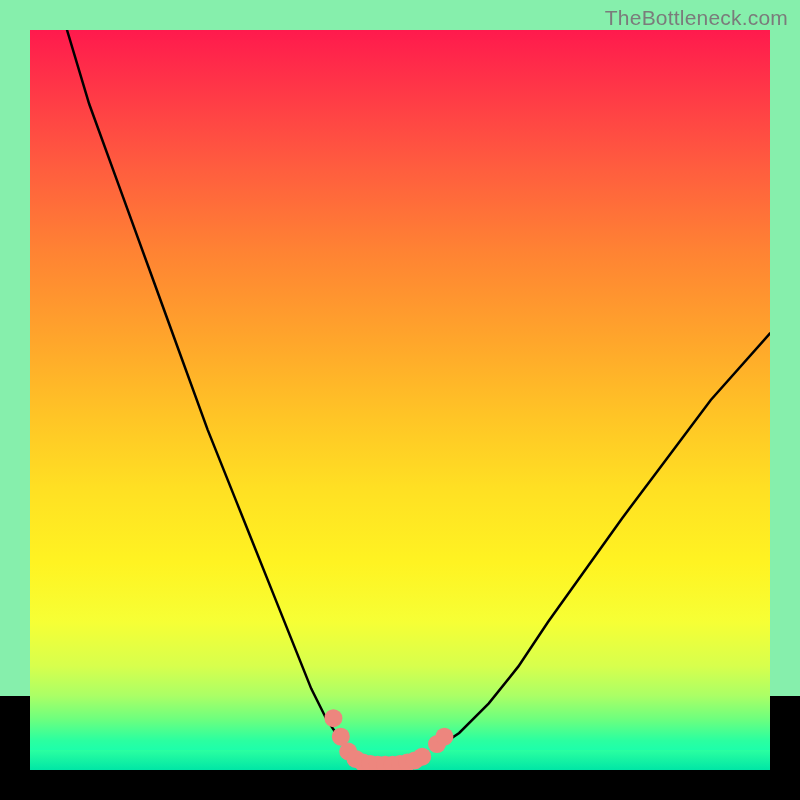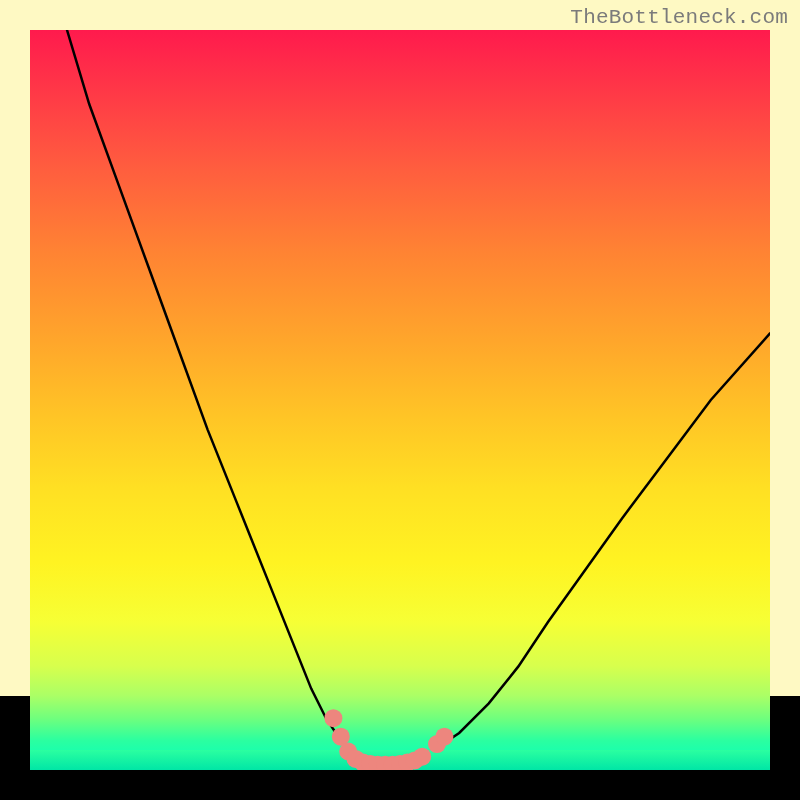--- a/index.html
+++ b/index.html
@@ -8,22 +8,21 @@
     width: 800px;
     height: 800px;
     overflow: hidden;
     background: #000;
     font-family: Arial, Helvetica, sans-serif;
   }
   .frame {
     position: relative;
     width: 800px;
     height: 696px;
-    background: #fef9c3;
-    font-family: Liberation Mono, monospace;
+    background: #86efac;
   }
   .plot {
     position: absolute;
     left: 30px;
     top: 30px;
     width: 740px;
     height: 740px;
     overflow: hidden;
   }
   .gradient {

